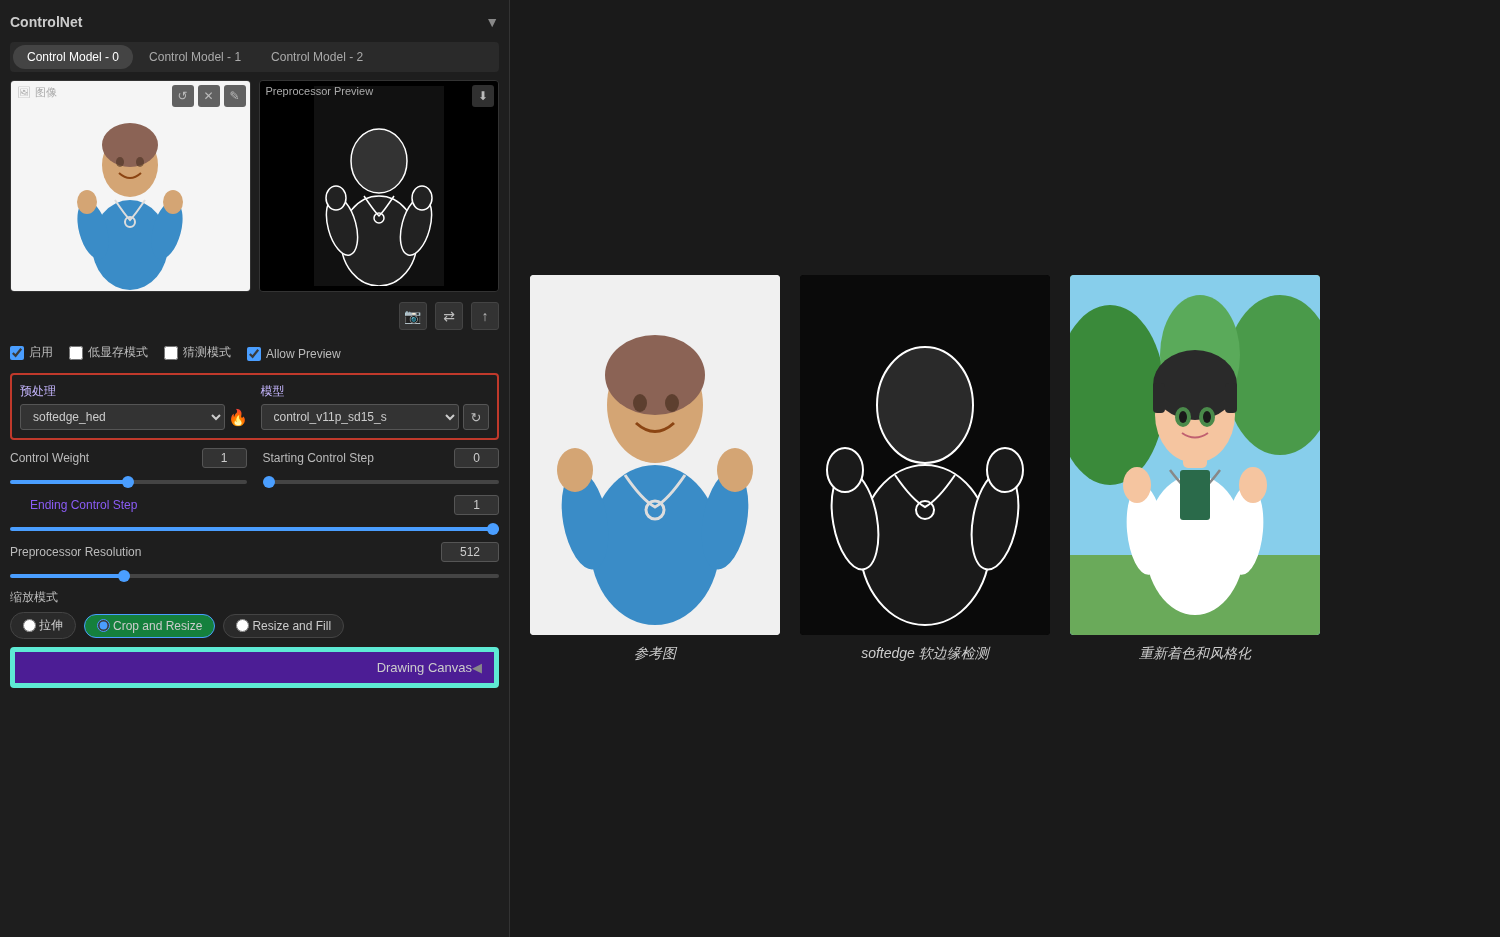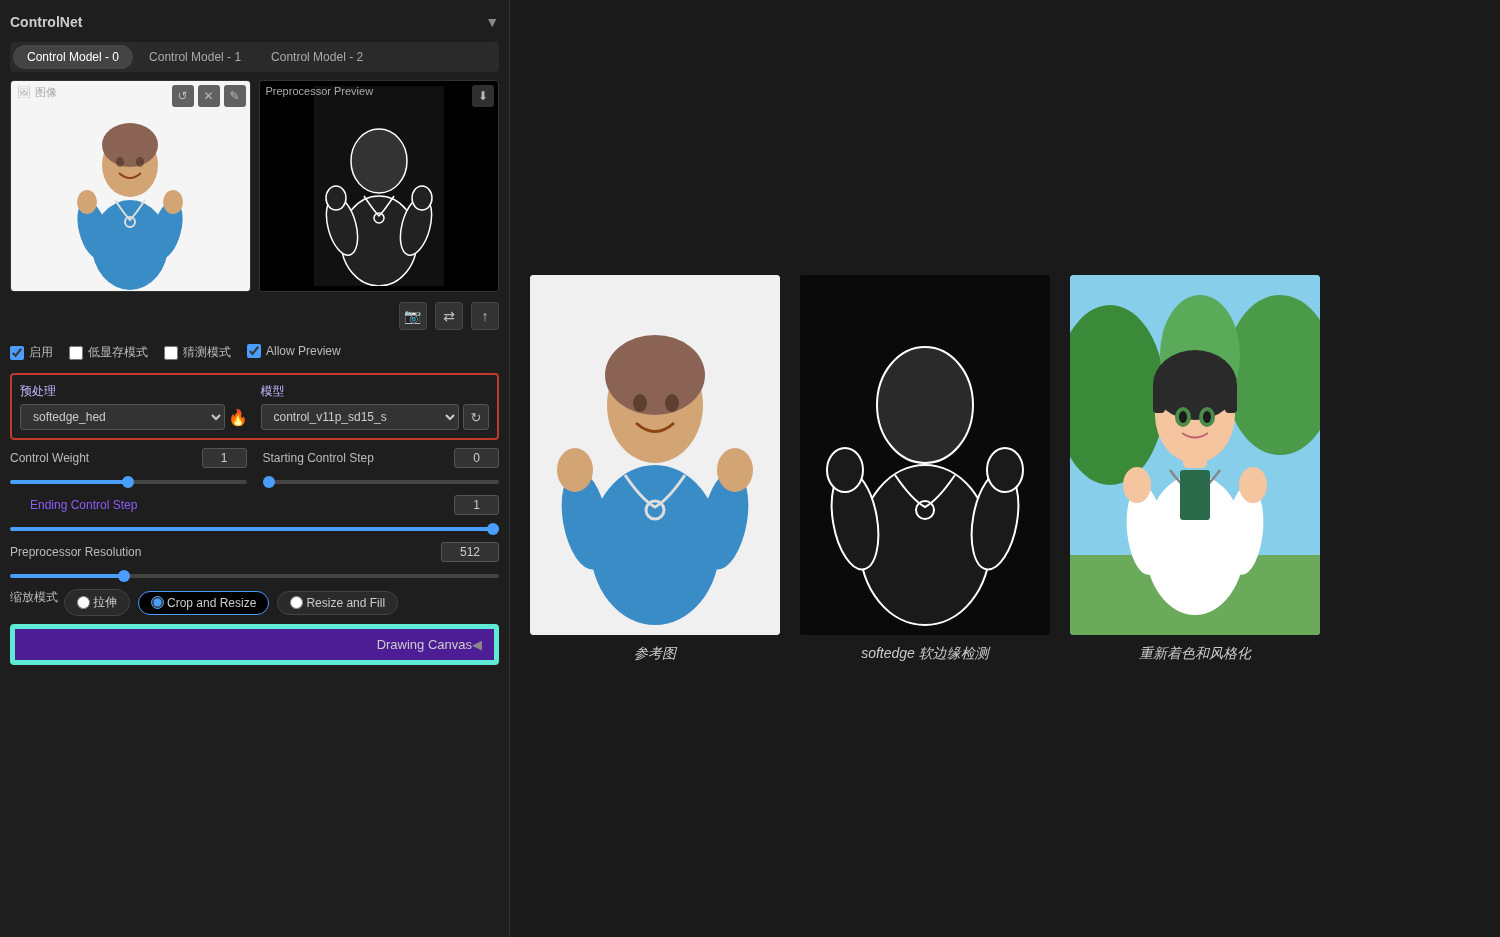--- a/index.html
+++ b/index.html
@@ -130,21 +130,21 @@
       height: 28px;
       font-size: 14px;
       display: flex;
       align-items: center;
       justify-content: center;
     }
 
     
     .checkbox-row {
       display: flex;
-      align-items: flex-start;
+      align-items: flex-end;
       gap: 16px;
       padding: 4px 0;
     }
     .checkbox-item {
       display: flex;
       align-items: center;
       gap: 5px;
       cursor: pointer;
     }
     .checkbox-item input[type="checkbox"] {
@@ -221,21 +221,21 @@
       color: #ccc;
       padding: 2px 6px;
       font-size: 12px;
       width: 50px;
       text-align: center;
     }
 
     
     .radio-section {
       display: flex;
-      flex-direction: row;
+      flex-direction: column;
       gap: 6px;
     }
     .radio-section-label {
       font-size: 12px;
       color: #bbb;
     }
     .radio-row {
       display: flex;
       align-items: center;
       gap: 8px;
@@ -244,21 +244,21 @@
       display: flex;
       align-items: center;
       gap: 3px;
       background: #2a2a2a;
       border: 1px solid #444;
       border-radius: 20px;
       padding: 4px 12px;
       cursor: pointer;
     }
     .radio-item.active {
-      background: #000000;
+      background: #15803d;
       border-color: #4a9eff;
     }
     .radio-item input[type="radio"] {
       accent-color: #4a9eff;
     }
     .radio-item-label {
       font-size: 12px;
       color: #ccc;
     }
 

